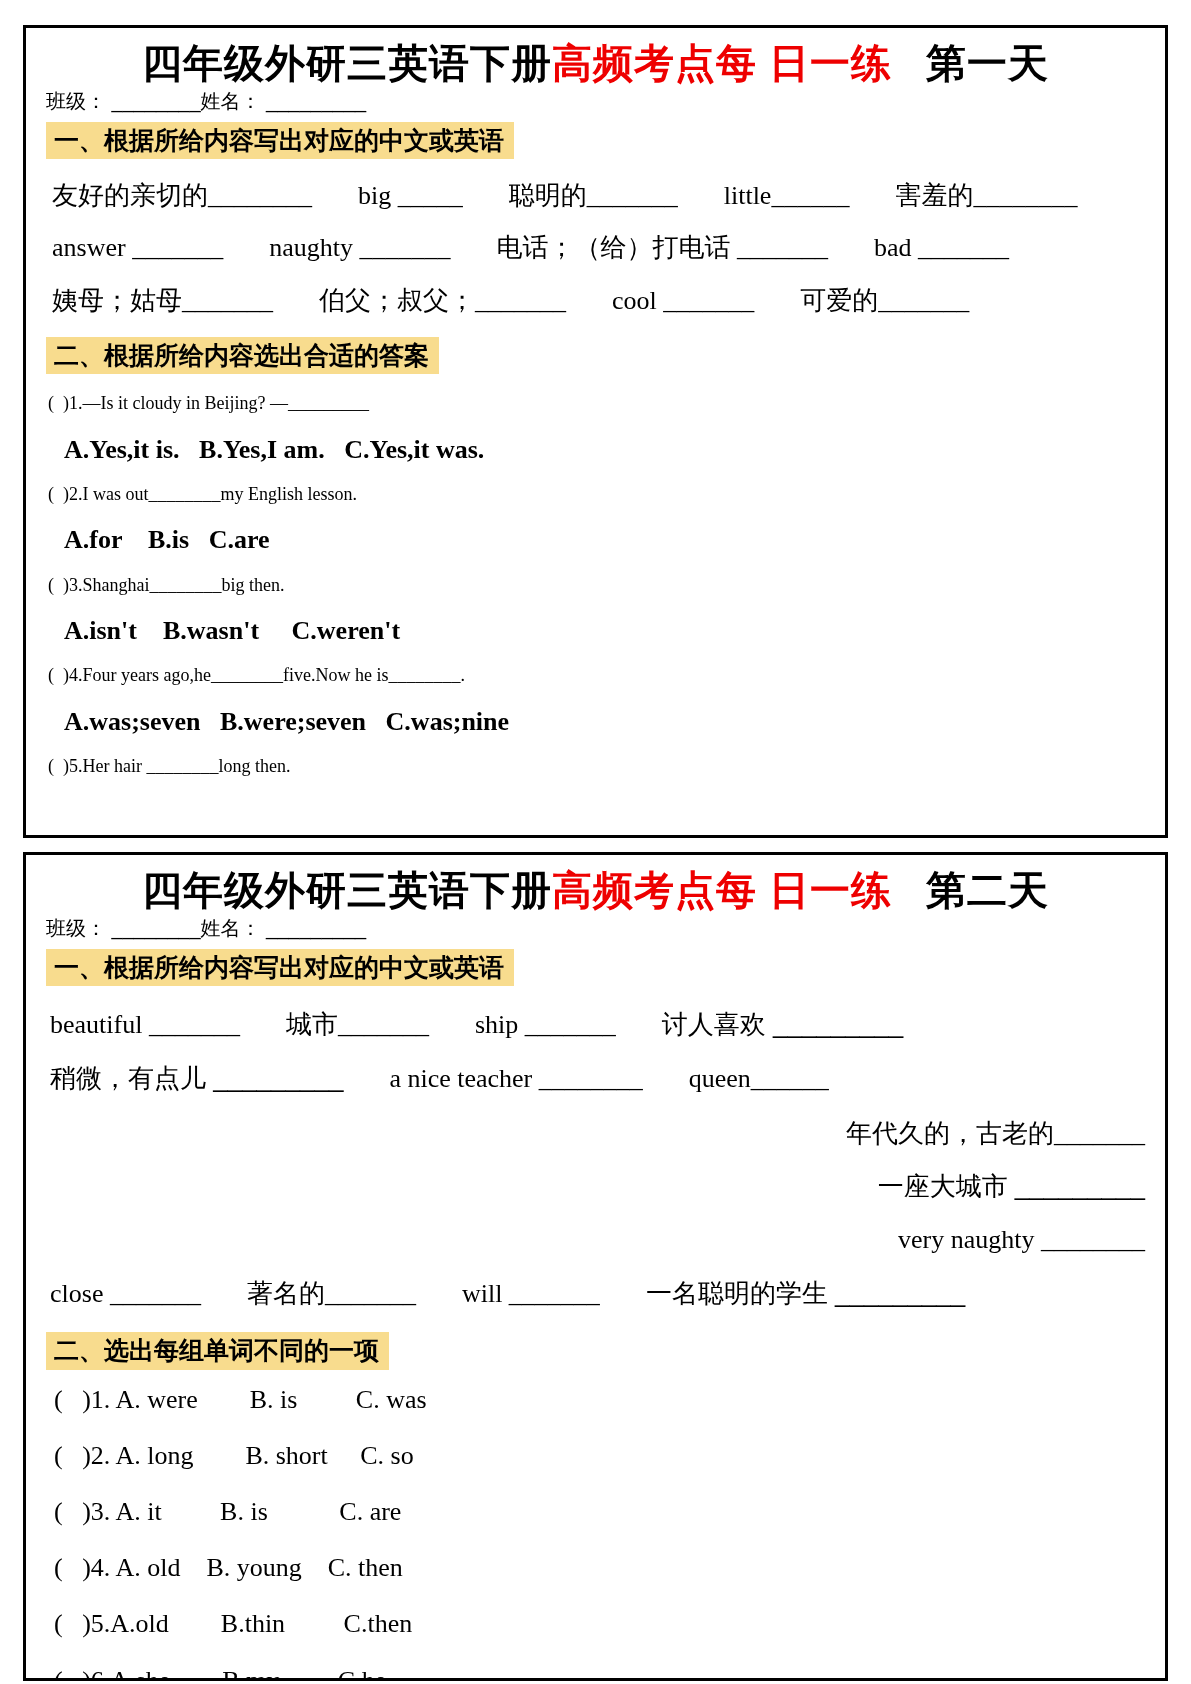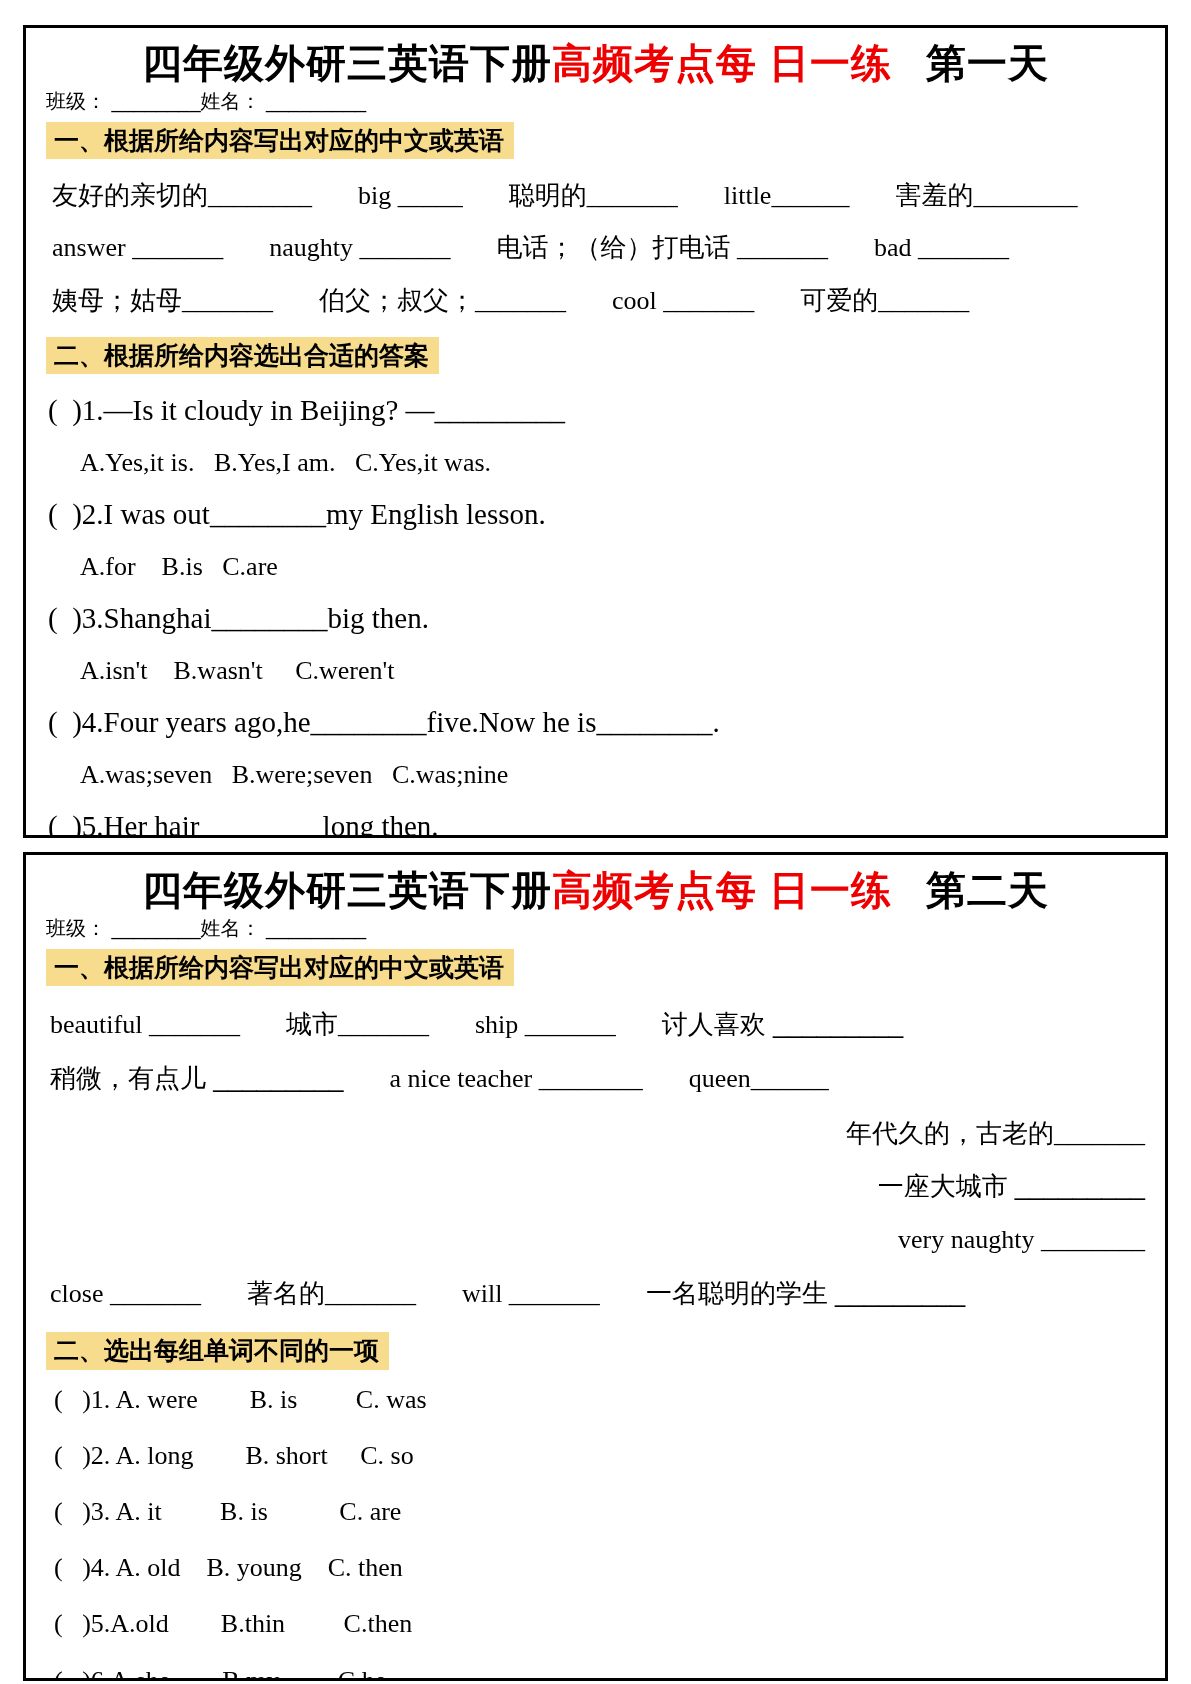--- a/index.html
+++ b/index.html
@@ -54,22 +54,22 @@
     align-items: flex-end;
     gap: 46px;
     font-size: 26px;
     margin: 21px 0 21px 6px;
     line-height: 1.2;
   }
   .vocab.tight { gap: 22px; flex-direction: column; }
   .sheet2 .vocab { margin: 23px 0 23px 4px; }
   .pre { white-space: pre-wrap; }
   .hei { font-family: "Liberation Sans", sans-serif; }
-  .stem { font-size: 29px; margin: 19px 0 0 2px; line-height: 1.2; }
-  .opts { font-size: 26px; margin: 19px 0 0 34px; line-height: 1.2; }
+  .stem { font-size: 18px; margin: 19px 0 0 2px; line-height: 1.2; }
+  .opts { font-size: 26px; margin: 19px 0 0 18px; line-height: 1.2; font-weight: bold; }
   .q2 { font-size: 26px; margin: 0 0 25px 8px; line-height: 1.2; }
   .s2head { margin: 14px 0 14px 0; }
 </style>
 </head>
 <body>
 
 <div class="page">
 
   <section class="sheet sheet1">
     <h1 class="title"><span>四年级外研三英语下册</span><span class="red">高频考点每 日一练</span><span class="day">第一天</span></h1>

